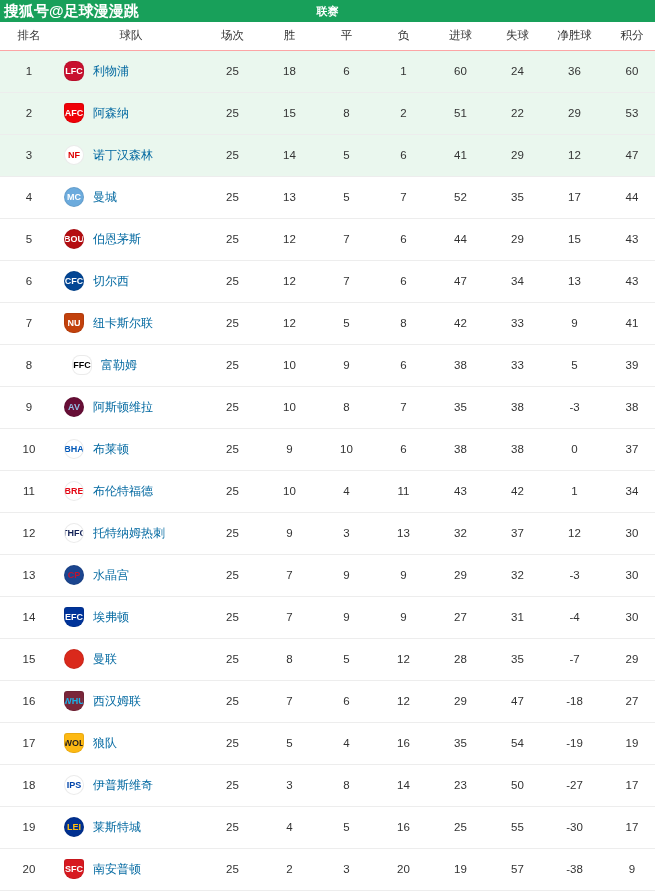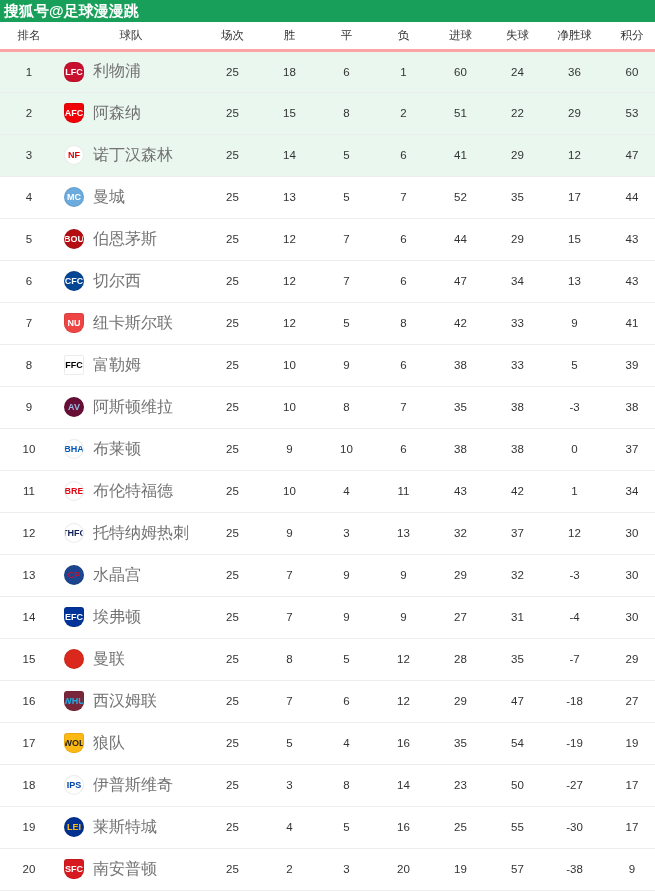--- a/index.html
+++ b/index.html
@@ -44,21 +44,21 @@
     width: 655px;
     border-collapse: collapse;
     table-layout: fixed;
   }
   table.standings th {
     font-size: 11.5px;
     font-weight: normal;
     color: #333333;
     height: 28px;
     background: #ffffff;
-    border-bottom: 3px solid #fca5a5;
+    border-bottom: 1px solid #fca5a5;
     text-align: center;
     padding: 0;
   }
   table.standings td {
     font-size: 11.5px;
     color: #333333;
     height: 42px;
     text-align: center;
     border-bottom: 1px solid #ededed;
     padding: 0;
@@ -71,21 +71,21 @@
   col.c-num2  { width: 57px; }
   col.c-last  { width: 58px; }
   th.team-h, td.team-c { text-align: left; }
   td.team-c { padding-left: 0; }
   .team-cell {
     display: flex;
     align-items: center;
     gap: 9px;
     padding-left: 6px;
   }
-  .team-name { font-size: 16px; color: #737373; white-space: nowrap; }
+  .team-name { font-size: 12px; color: #0369a1; white-space: nowrap; }
   th.team-h { padding-left: 14px; }
   
   .crest {
     width: 20px;
     height: 20px;
     border-radius: 50%;
     flex: 0 0 20px;
     position: relative;
     display: inline-block;
     overflow: hidden;
@@ -94,29 +94,30 @@
   .crest .inner {
     position: absolute;
     left: 50%; top: 50%;
     transform: translate(-50%,-50%);
     font-size: 9px;
     font-weight: bold;
     color: #fff;
     line-height: 1;
   }
   .crest.shield { border-radius: 3px 3px 9px 9px; }
-  .crest.sq { border-radius: 2px; }
+  .crest.sq { border-radius: 8px; margin-left: 8px; }
 </style>
 </head>
 <body>
 
 <div id="page">
 
   <div class="topbar" style="background: rgb(24, 160, 90);">
     <div class="brand">搜狐号@足球漫漫跳</div>
+    <div class="center-title">联赛</div>
   </div>
 
   <table class="standings">
     <colgroup>
       <col class="c-rank">
         <col class="c-team">
         <col class="c-num">
         <col class="c-num">
       <col class="c-num">
         <col class="c-num">
@@ -251,21 +252,21 @@
           <td>6</td>
           <td>47</td>
           <td>34</td>
           <td>13</td>
           <td>43</td>
         </tr>
         <tr>
           <td>7</td>
           <td class="team-c">
             <div class="team-cell">
-              <span class="crest shield" style="background: #ef4444; text-align: right;">
+              <span class="crest shield" style="background: #c2410c; text-align: right;">
                 <span class="inner" style="color: rgb(255, 255, 255);">NU</span>
               </span>
               <span class="team-name">纽卡斯尔联</span>
             </div>
           </td>
           <td>25</td>
           <td>12</td>
           <td>5</td>
           <td>8</td>
           <td>42</td>

